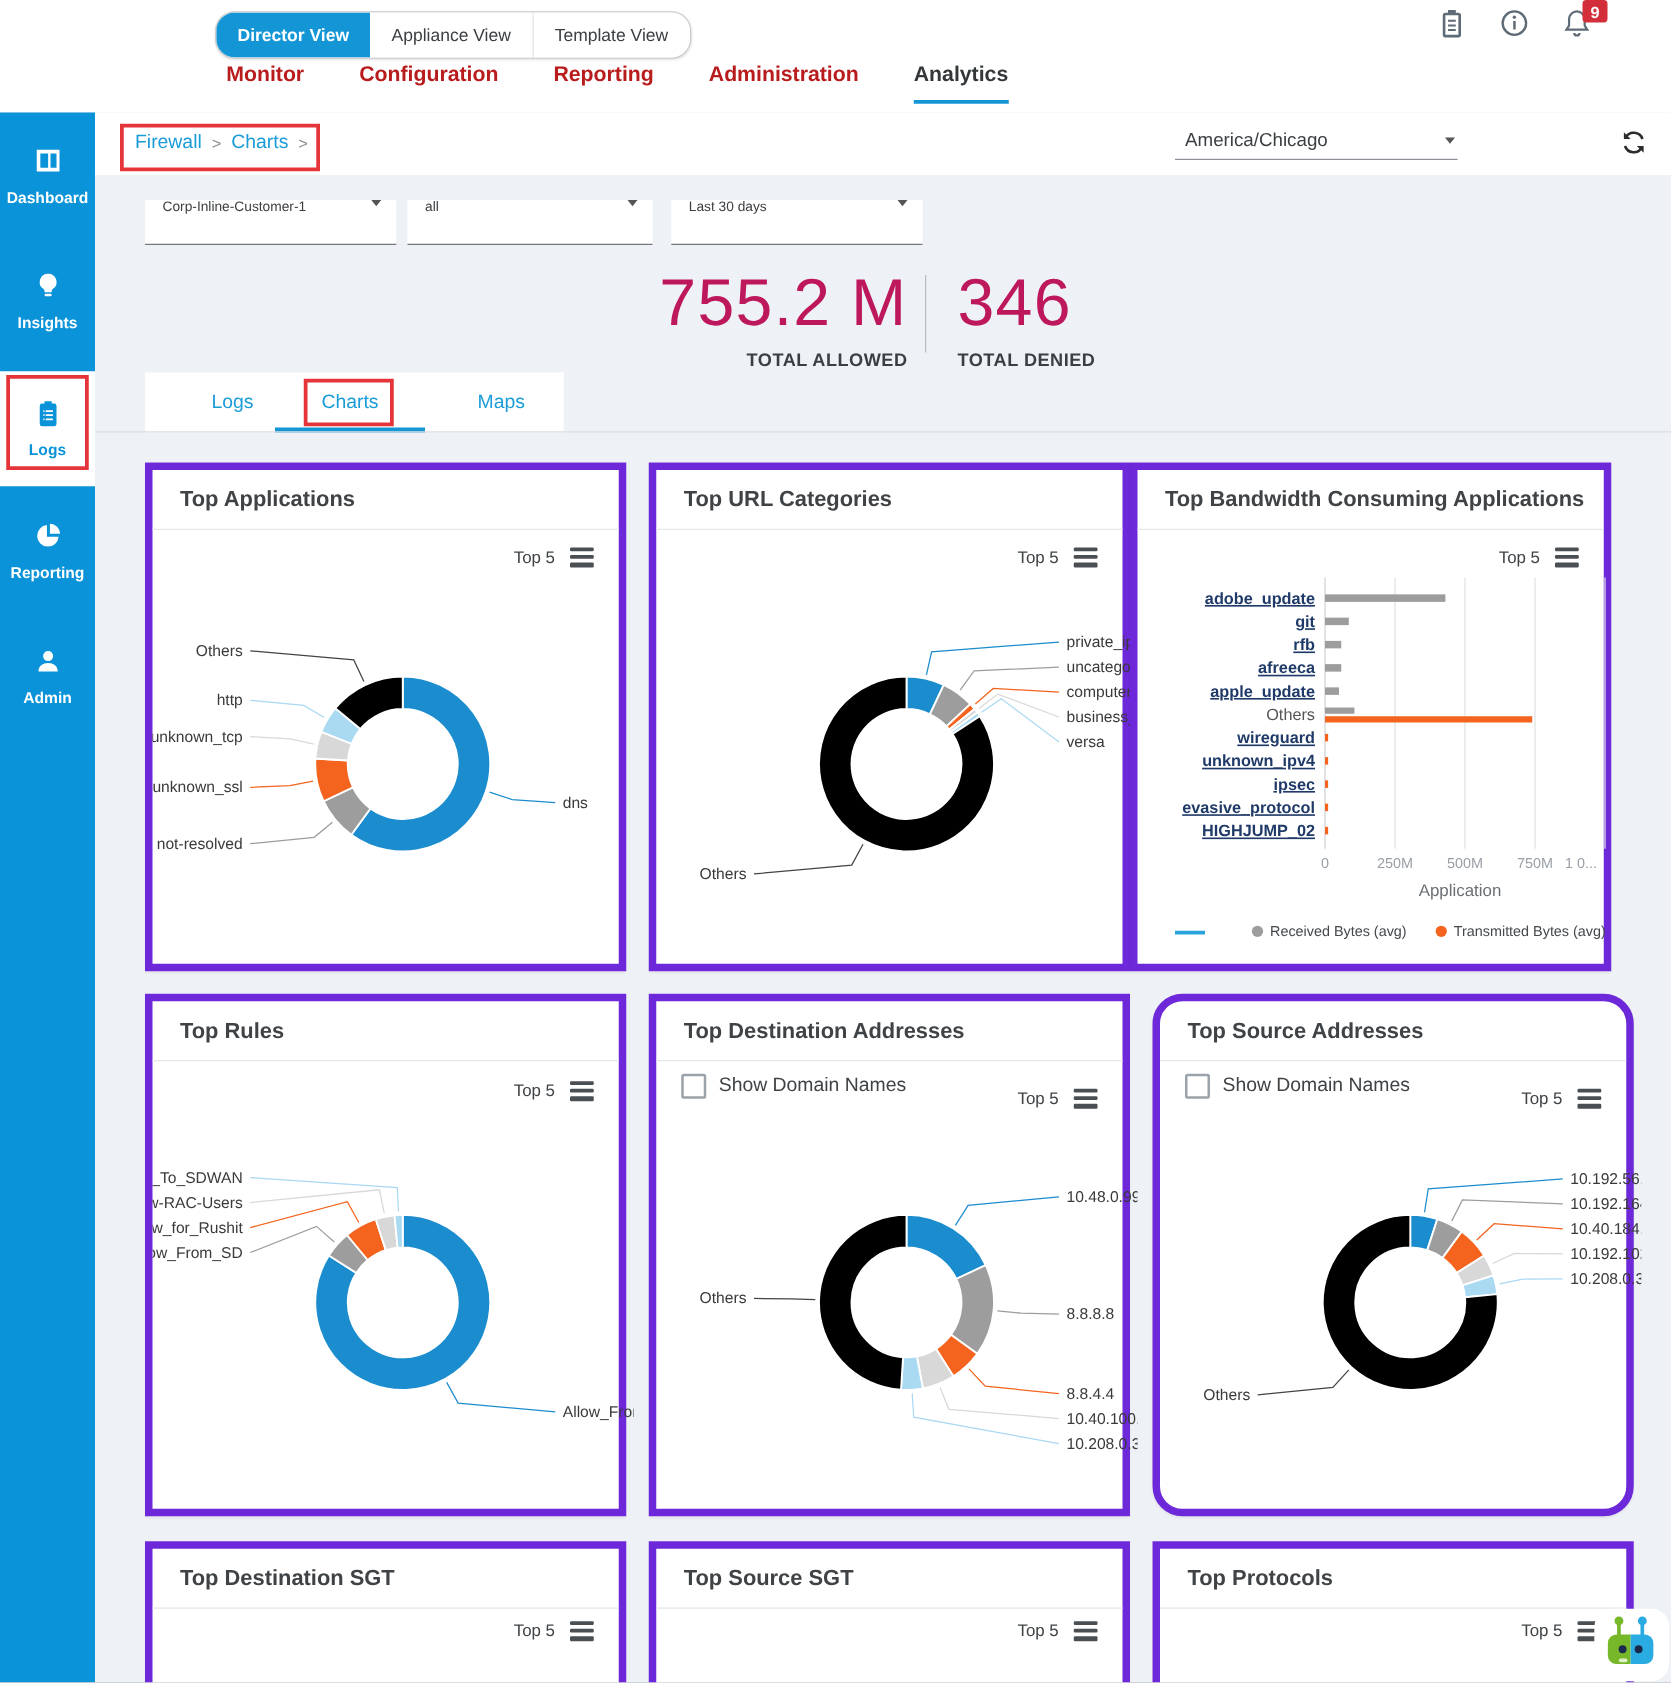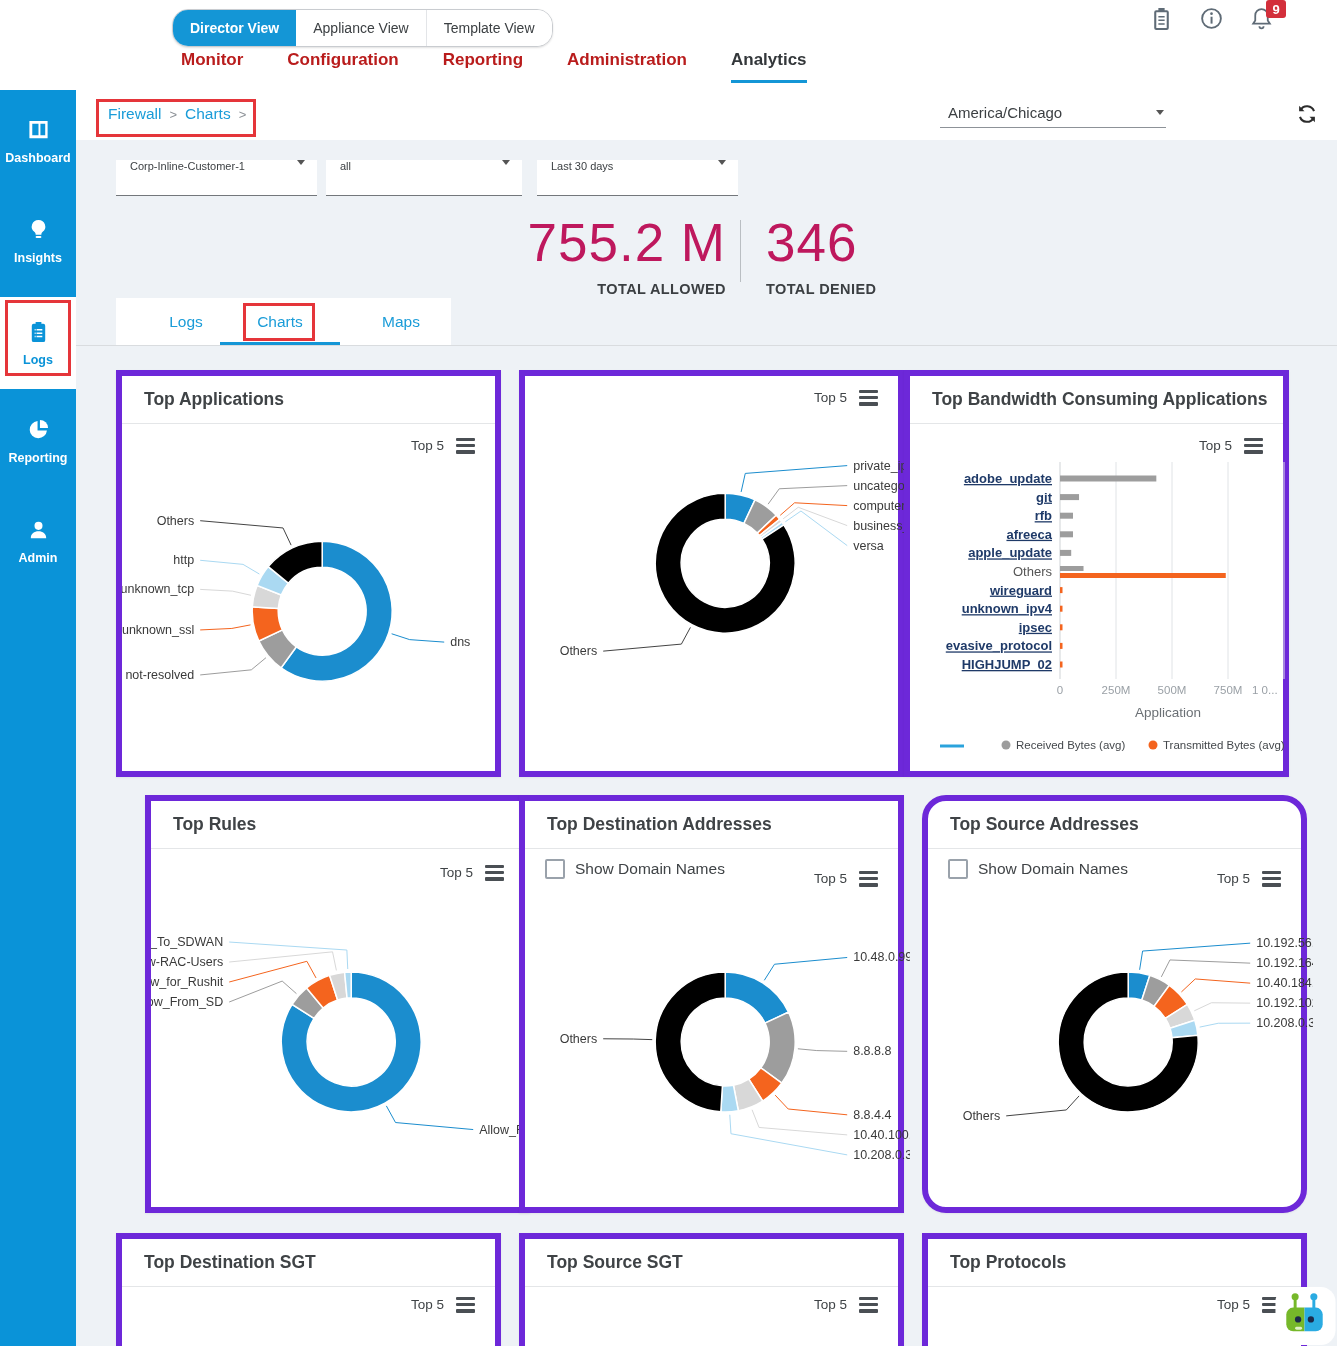--- a/index.html
+++ b/index.html
@@ -225,20 +225,23 @@
             <text x="72.20000000000002" y="169.38567586034583" text-anchor="end" fill="#3a3a3a" font-size="12.5">unknown_tcp</text>
             <polyline points="137.3658320287121,150.03997665022294 121.01173351563718,140.36818975096588 78.20000000000002,136.29585842496294" fill="none" stroke="#aad9f2" stroke-width="1"></polyline>
             <text x="72.20000000000002" y="140.29585842496294" text-anchor="end" fill="#3a3a3a" font-size="12.5">http</text>
             <polyline points="169.11811171574968,121.1476251699806 161.0283051760133,103.95591117312624 78.20000000000002,96.71729475339808" fill="none" stroke="#444" stroke-width="1"></polyline>
             <text x="72.20000000000002" y="100.71729475339808" text-anchor="end" fill="#3a3a3a" font-size="12.5">Others</text>
           </svg>
       </div>
     </div>
 
     <div class="card" style="left:443px;top:230px;height:407px;">
+      <div class="card-header">
+          <span class="card-title">Top URL Categories</span>
+        </div>
       <div class="card-body" style="height:360px;">
         <div class="top5-row" style="top:14px;">
           <span class="top5-label">Top 5</span>
           <span class="menu-icon">
               <i></i>
               <i></i>
               <i></i>
             </span>
         </div>
         <svg class="chart-svg" width="385" height="360">
@@ -314,21 +317,21 @@
             <text x="258" y="293" text-anchor="middle" fill="#6b7075" font-size="13.5">Application</text>
             <line x1="30" y1="322" x2="54" y2="322" stroke="#2aa3dc" stroke-width="3"></line>
             <circle cx="96" cy="321" r="4.5" fill="#9d9d9d"></circle>
             <text x="106" y="325" fill="#44484c" font-size="11.5">Received Bytes (avg)</text>
             <circle cx="243" cy="321" r="4.5" fill="#f4641e"></circle>
             <text x="253" y="325" fill="#44484c" font-size="11.5">Transmitted Bytes (avg)</text>
           </svg>
       </div>
     </div>
 
-    <div class="card" style="left:40px;top:655px;height:418px;margin-left:29px;">
+    <div class="card" style="left:40px;top:655px;height:418px;">
       <div class="card-header">
           <span class="card-title">Top Rules</span>
         </div>
       <div class="card-body" style="height:371px;">
         <div class="top5-row" style="top:16px;">
           <span class="top5-label">Top 5</span>
           <span class="menu-icon">
               <i></i>
               <i></i>
               <i></i>

